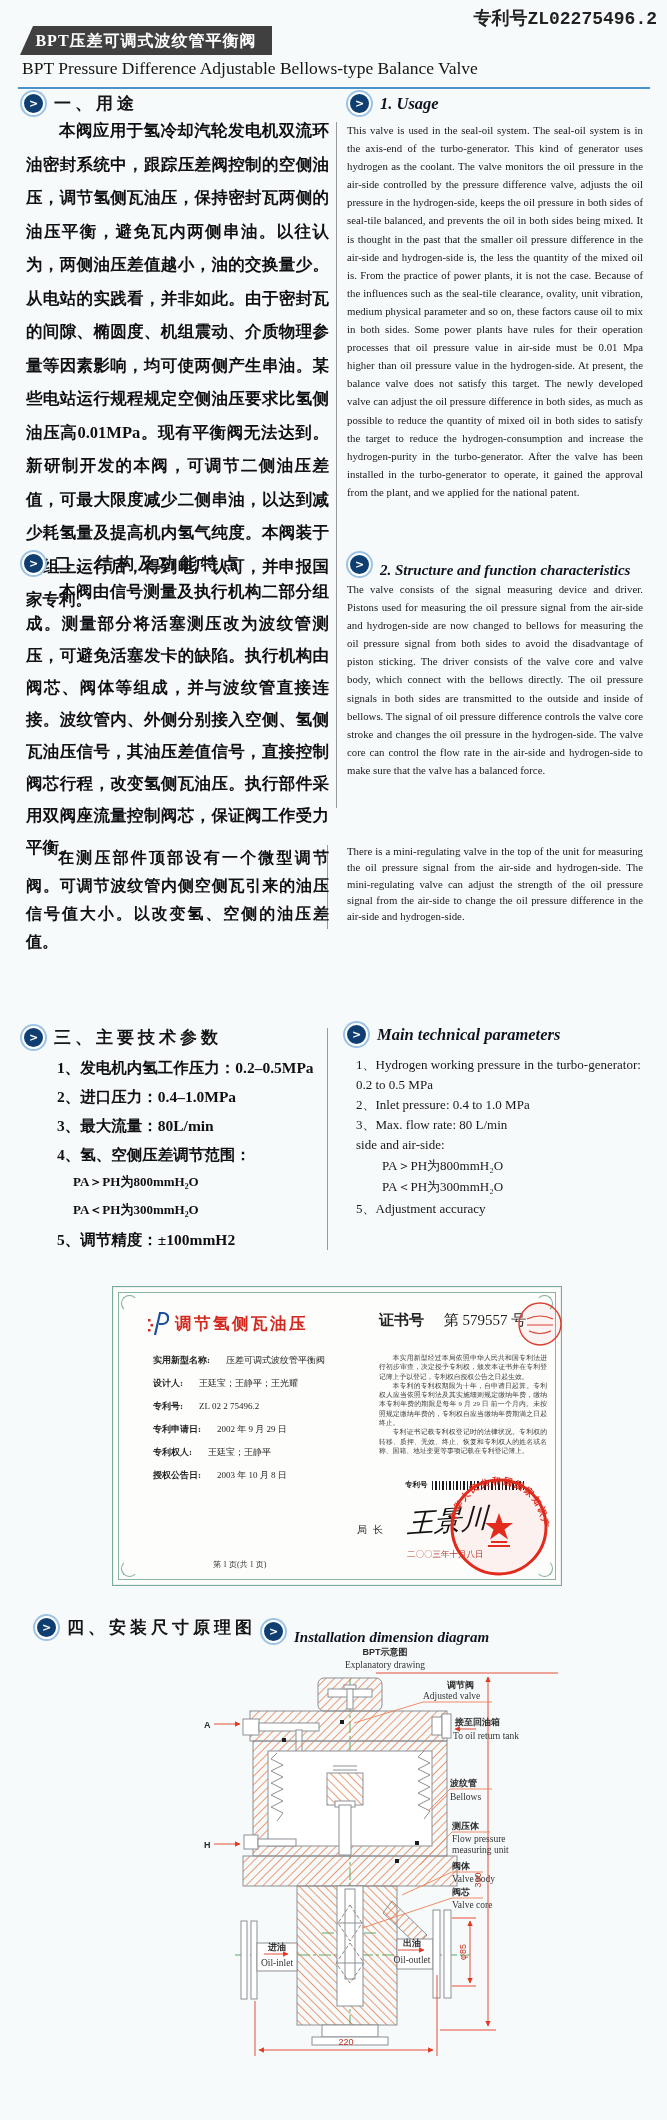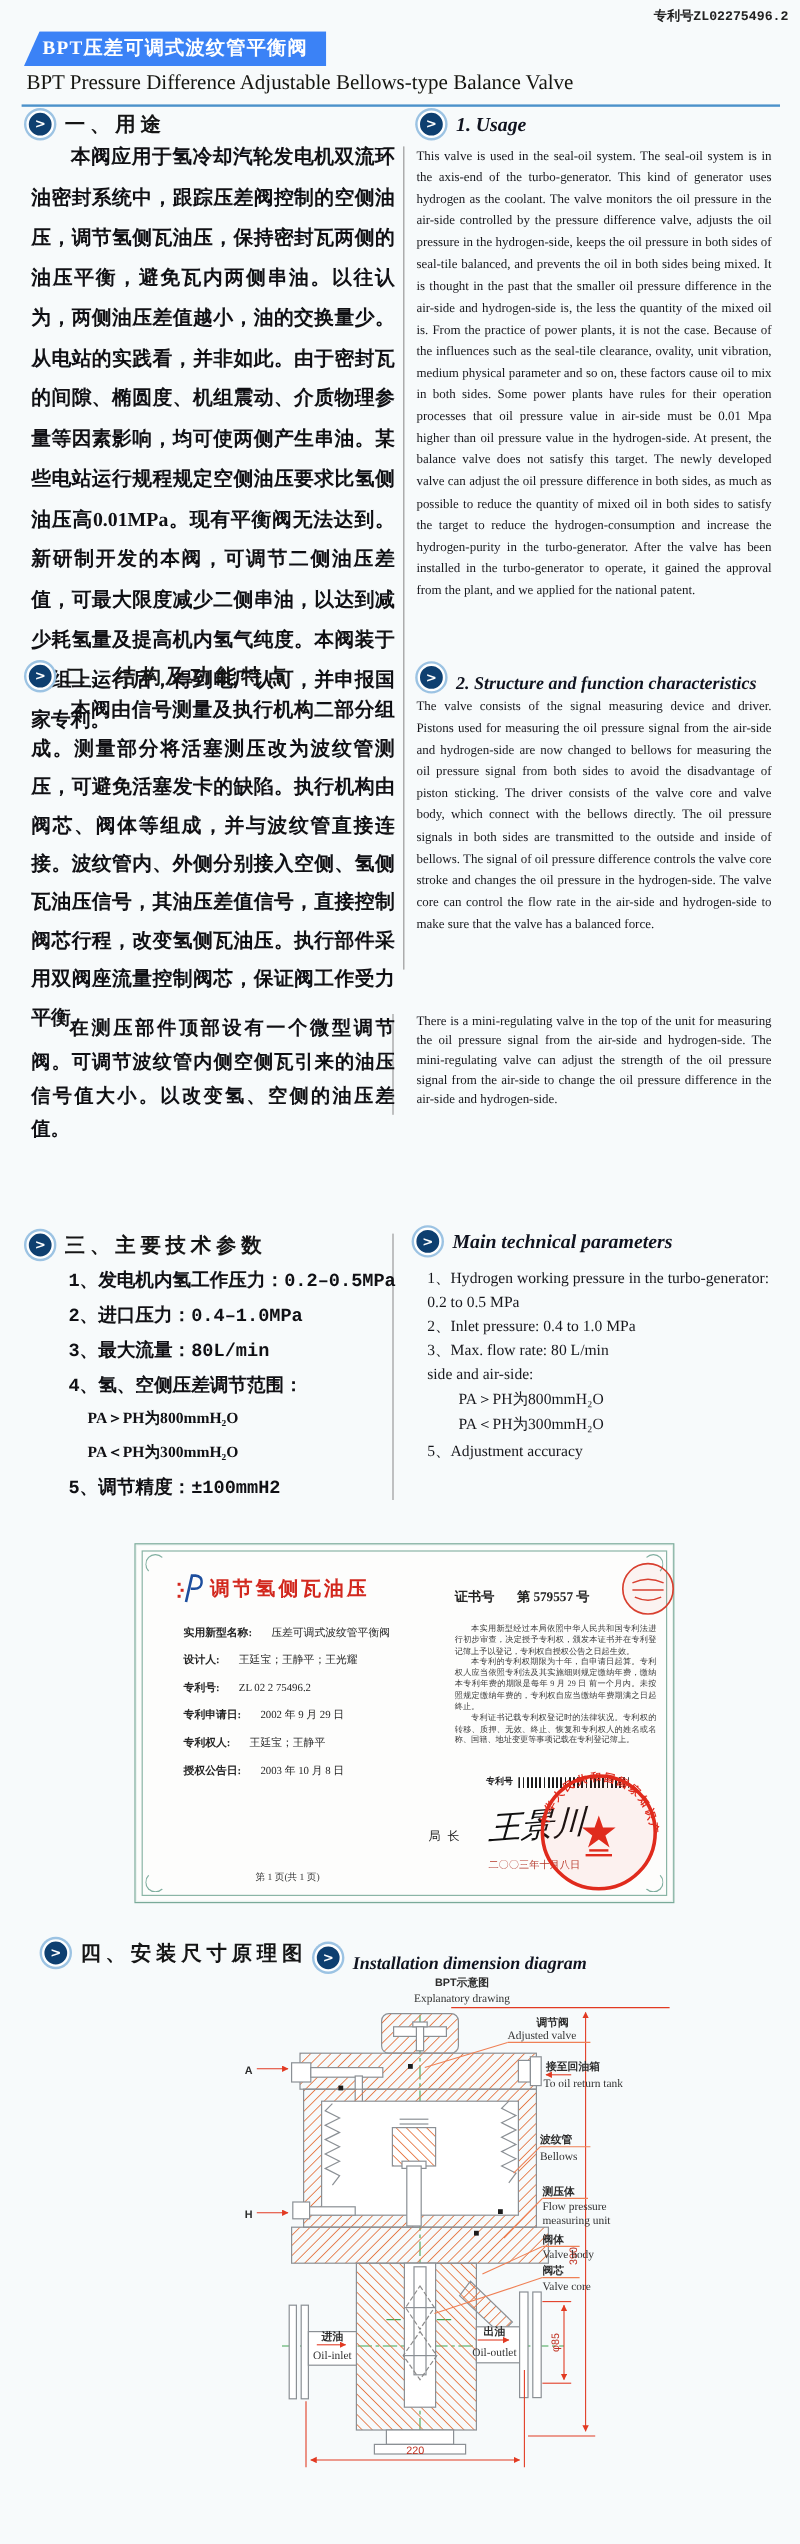--- a/index.html
+++ b/index.html
@@ -1,20 +1,20 @@
 <!DOCTYPE html>
 <html><head>
 <meta charset="utf-8">
 <style>
   html,body{margin:0;padding:0;background:#f4f7f9;}
   .page{position:relative;width:667px;height:2120px;background:#f7fafb;
         font-family:"Liberation Serif","DejaVu Serif",serif;color:#1c1c1e;overflow:hidden;}
   .patent-no{position:absolute;top:6px;right:10px;font-family:"Liberation Mono","DejaVu Sans Mono",monospace;
-        font-size:11px;font-weight:700;color:#222;}
-  .banner{position:absolute;top:26px;left:20px;width:252px;height:29px;background:#3b82f6;color:#fff;
+        font-size:18px;font-weight:700;color:#222;}
+  .banner{position:absolute;top:26px;left:20px;width:252px;height:29px;background:#404040;color:#fff;
         font-weight:700;font-size:16px;line-height:29px;text-align:center;letter-spacing:1px;
         clip-path:polygon(13px 0,100% 0,100% 100%,0 100%);}
   .title-en{position:absolute;top:58px;left:22px;font-size:17.5px;color:#15150f;}
   .rule{position:absolute;top:87px;left:18px;width:632px;height:2px;background:#4c92ca;}
   .divider{position:absolute;width:1px;background:#9a9a9a;}
   .sec-head{position:absolute;display:flex;align-items:center;gap:9px;font-weight:700;}
   .sec-head .zh-t{font-size:17px;letter-spacing:4px;color:#151515;}
   .sec-head .en-t{font-size:16.5px;font-style:italic;color:#10131f;}
   .sec-head .en-t.small{font-size:15px;margin-top:13px;}
   .arrow-icon{width:19px;height:19px;border-radius:50%;background:#0e3f70;border:2px solid #fff;
@@ -23,38 +23,38 @@
   .zh-body{position:absolute;left:26px;width:303px;font-size:16.5px;font-weight:700;line-height:33.5px;
         text-align:justify;text-indent:2em;color:#101014;}
   .zh-body.tight{line-height:32px;}
   .zh-note{position:absolute;left:26px;width:303px;font-size:16px;font-weight:700;line-height:28px;
         text-align:justify;text-indent:2em;color:#101014;}
   .en-body{position:absolute;left:347px;width:296px;font-size:10.8px;line-height:18.1px;
         text-align:justify;color:#17171c;}
   .en-note{position:absolute;left:347px;width:296px;font-size:10.8px;line-height:16.3px;
         text-align:justify;color:#17171c;}
   .param-zh{position:absolute;left:57px;top:1058px;width:280px;font-weight:700;font-size:15.5px;color:#101014;}
-  .param-zh .item{line-height:20px;margin-bottom:9px;font-family:Liberation Mono, monospace;}
+  .param-zh .item{line-height:20px;margin-bottom:9px;}
   .param-zh .sub{font-size:13px;line-height:15px;margin:7px 0 13px 16px;}
   .param-en{position:absolute;left:356px;top:1056px;width:292px;font-size:13px;color:#17171c;}
   .param-en .item{line-height:17px;margin-bottom:3px;}
   .param-en .sub{font-size:13px;line-height:16px;margin:5px 0 5px 26px;}
   
   .cert{position:absolute;left:112px;top:1286px;width:448px;height:298px;background:#fdfdfc;
         border:1px solid #79aa99;box-shadow:0 0 0 1px #e8f1ed inset;}
   .cert-inner{position:absolute;inset:5px;border:1px solid #8ab5a6;}
   .curl{position:absolute;width:15px;height:15px;border:1.2px solid #7fae9f;border-radius:50%;
         border-right-color:transparent;border-bottom-color:transparent;}
   .cert-title-row{position:absolute;left:34px;top:24px;display:flex;align-items:center;gap:6px;}
   .cert-title{color:#d2281e;font-size:16.5px;font-weight:700;letter-spacing:2.5px;}
   .cert-fields{position:absolute;left:40px;top:68px;font-size:9px;color:#262626;}
   .cert-row{margin-bottom:13px;line-height:10px;}
   .cert-row b{margin-right:16px;}
   .cert-pagenote{position:absolute;left:100px;top:272px;font-size:8px;color:#333;}
-  .cert-no-row{position:absolute;left:266px;top:36px;font-size:11px;font-weight:700;color:#222;}
+  .cert-no-row{position:absolute;left:266px;top:24px;font-size:15px;font-weight:400;color:#222;}
   .cert-no-row span{margin-left:16px;}
   .cert-legal{position:absolute;left:266px;top:66px;width:168px;font-size:6.8px;line-height:9.3px;
         text-align:justify;color:#3c3c3c;}
   .cert-legal p{margin:0;text-indent:2em;}
   .cert-barcode-row{position:absolute;left:292px;top:193px;display:flex;align-items:center;gap:4px;}
   .cert-barcode-row b{font-size:7.5px;}
   .bars{width:92px;height:9px;background:repeating-linear-gradient(90deg,#1b1b1b 0 1.5px,#fff 1.5px 3.5px);}
   .cert-sign-label{position:absolute;left:244px;top:236px;font-size:10px;letter-spacing:6px;color:#1b1b1b;}
   .cert-sign-name{position:absolute;left:294px;top:216px;font-size:27px;font-style:italic;color:#101010;
         transform:rotate(-4deg) skewX(-6deg);font-family:"DejaVu Serif",serif;}

